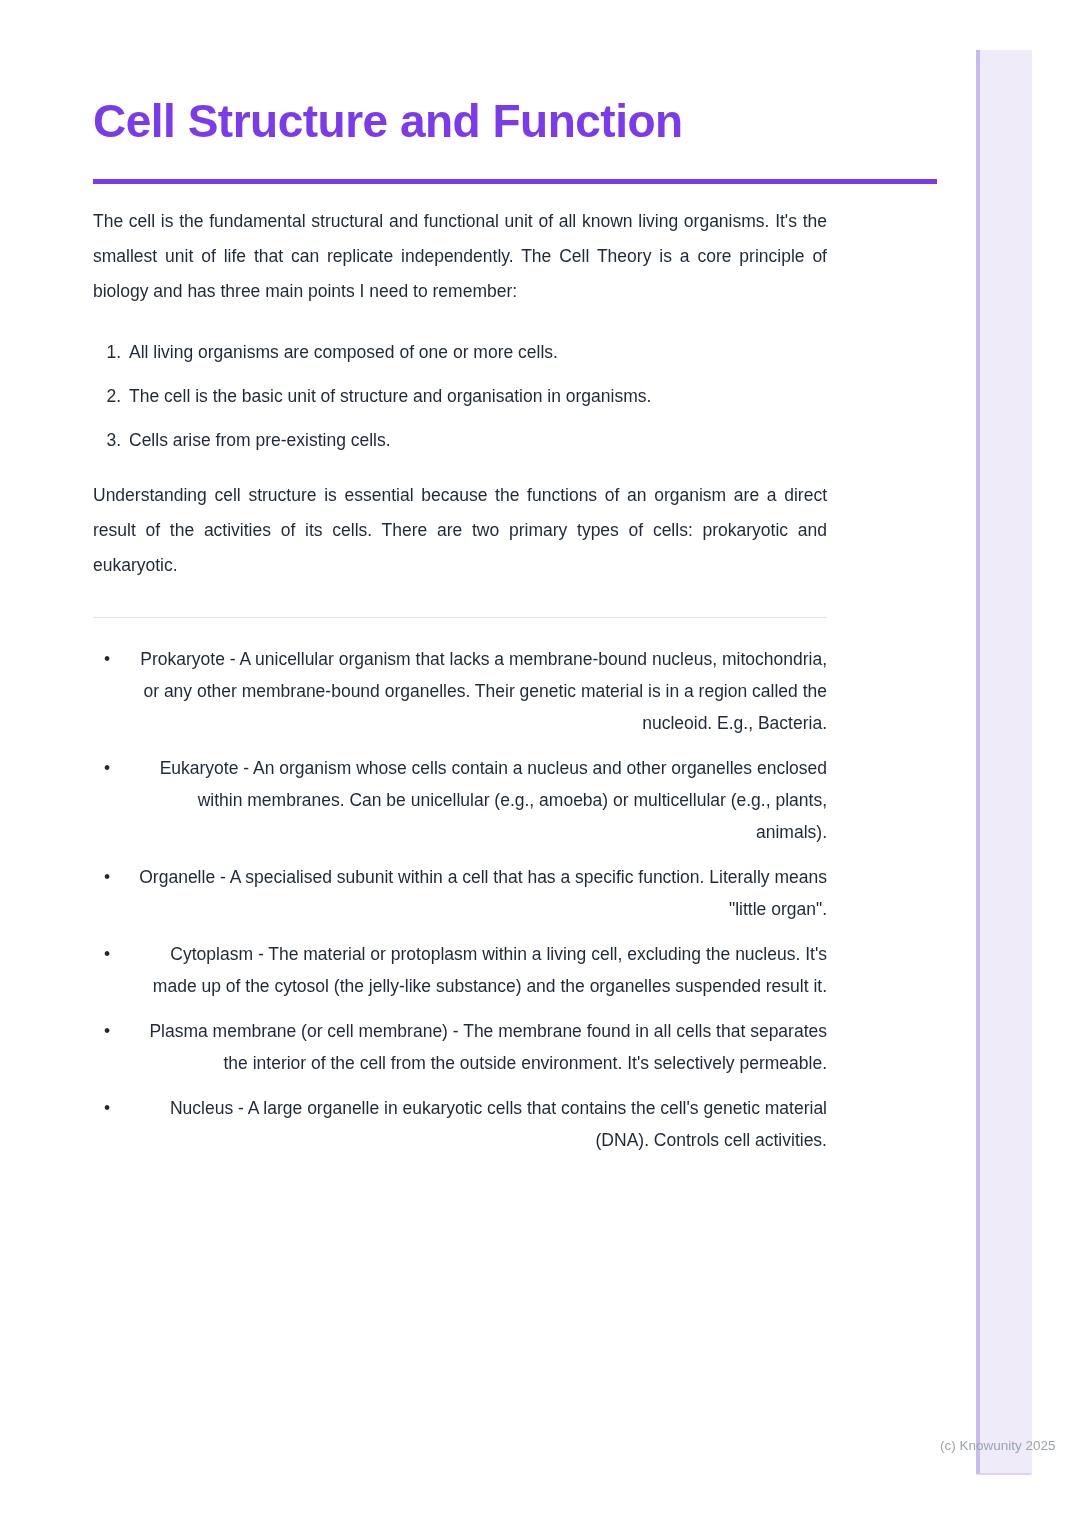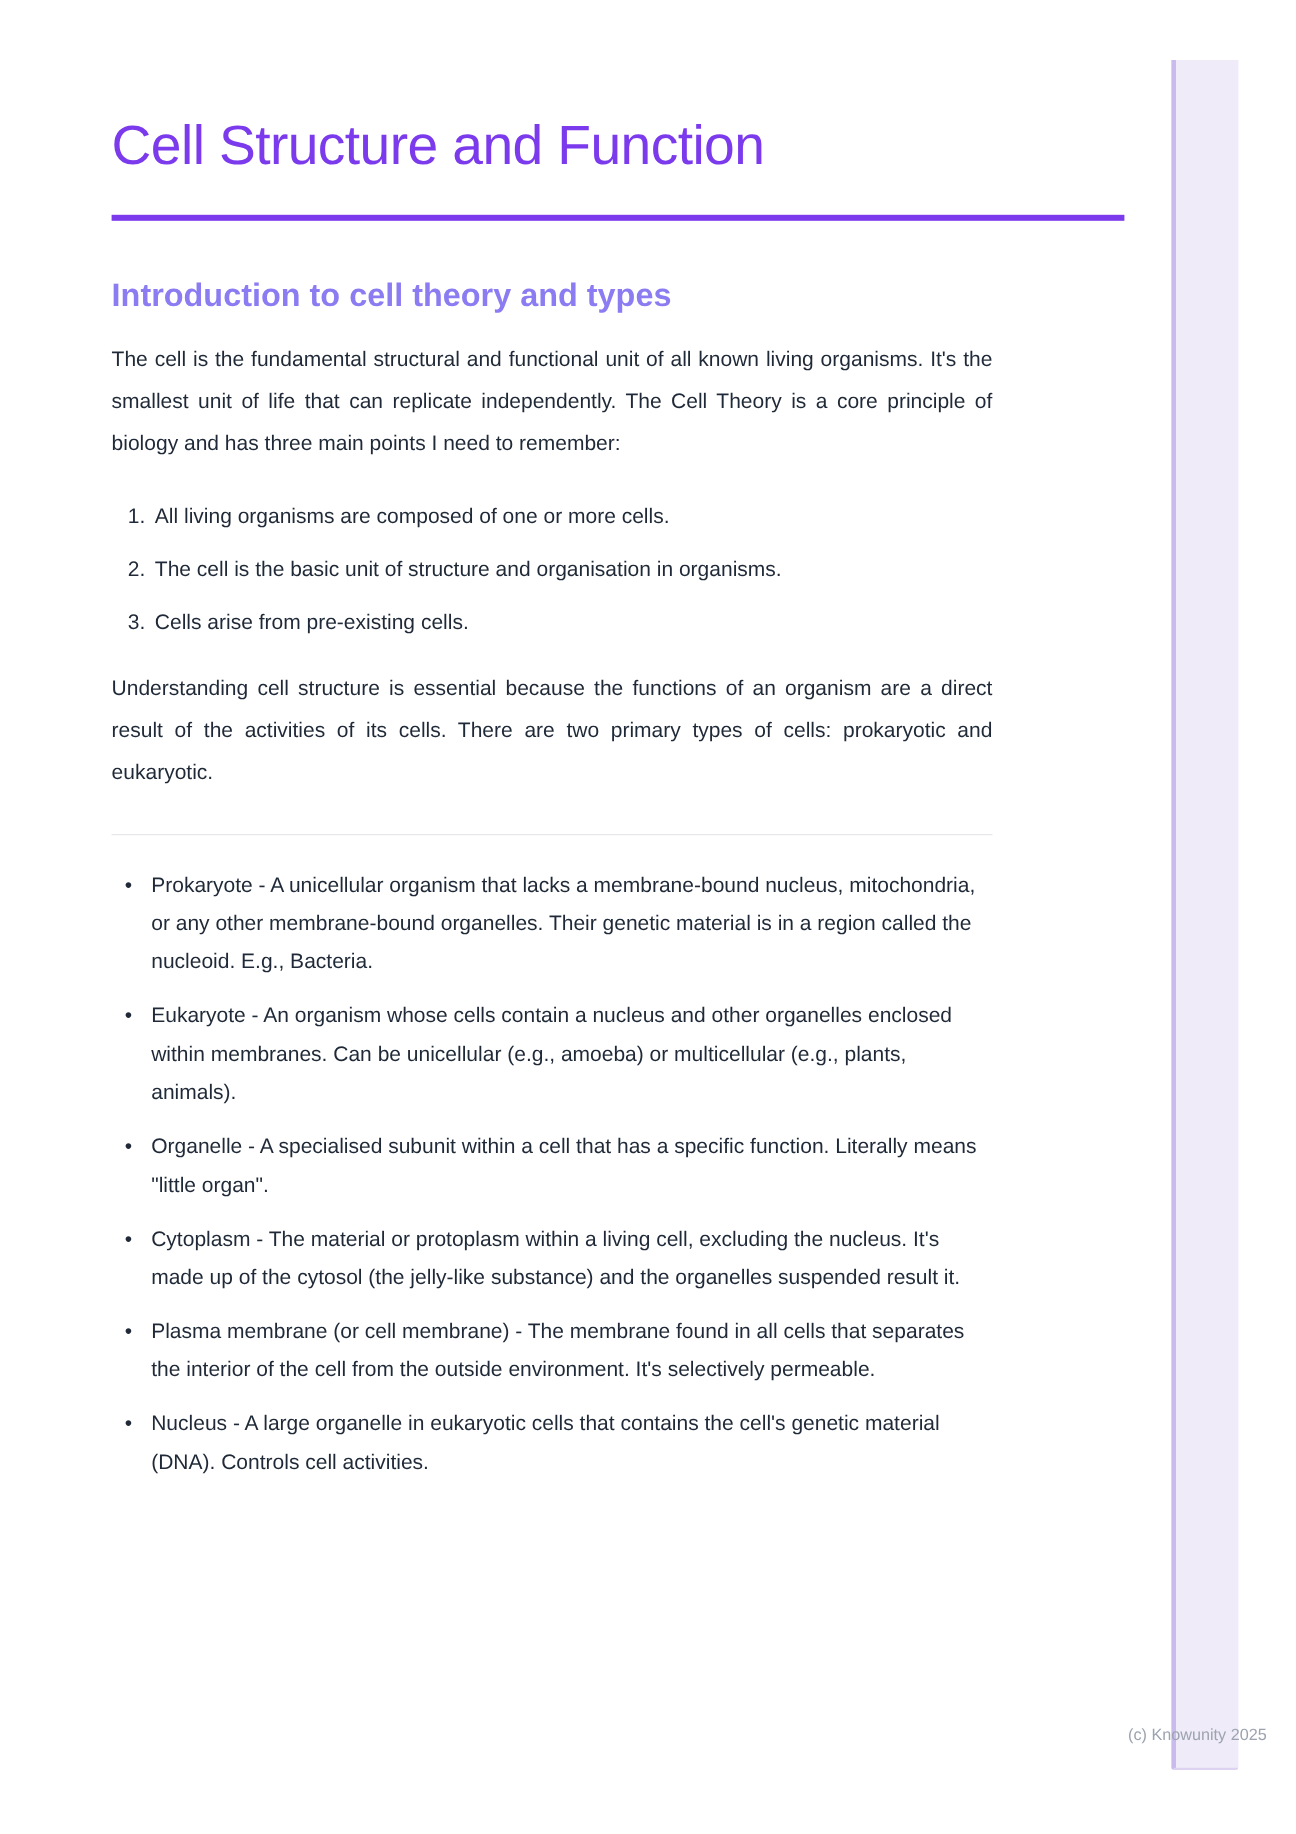--- a/index.html
+++ b/index.html
@@ -25,21 +25,21 @@
   }
   .content {
     position: absolute;
     left: 93px; top: 0;
     width: 844px;
   }
   h1.page-title {
     margin: 95px 0 0 0;
     font-size: 46px;
     line-height: 53px;
-    font-weight: 400;
+    font-weight: 700;
     letter-spacing: -0.5px;
     color: var(--accent);
   }
   .title-rule {
     margin-top: 31px;
     width: 844px;
     height: 5px;
     background: var(--accent);
   }
   h2.section-heading {
@@ -81,20 +81,21 @@
     padding: 0;
     list-style: none;
     font-size: 17.5px;
     color: var(--text);
   }
   ul.term-list li {
     position: relative;
     padding-left: 33px;
     line-height: 32px;
     margin-bottom: 13px;
+    text-align: right;
   }
   ul.term-list li::before {
     content: "\2022";
     position: absolute;
     left: 11px;
     top: 0;
     color: var(--text);
   }
   b { font-weight: 400; }
   .side-panel {
@@ -124,21 +125,20 @@
 </head>
 <body>
 
 <div class="content">
 
   <h1 class="page-title">Cell Structure and Function</h1>
 
   <div class="title-rule"></div>
 
   <section>
-    <h2 class="section-heading">Introduction to cell theory and types</h2>
     <p class="body-paragraph"><span>The cell is the fundamental structural and functional unit of all known living organisms. It's the smallest unit of life that can replicate independently. The </span><b>Cell Theory</b><span> is a core principle of biology and has three main points I need to remember:</span></p>
     <ol class="numbered-list">
         <li>All living organisms are composed of one or more cells.</li>
         <li>The cell is the basic unit of structure and organisation in organisms.</li>
         <li>Cells arise from pre-existing cells.</li>
       </ol>
     <p class="body-paragraph"><span>Understanding cell structure is essential because the functions of an organism are a direct result of the activities of its cells. There are two primary types of cells: </span><b>prokaryotic</b><span> and </span><b>eukaryotic</b><span>.</span></p>
   </section>
 
   <div class="section-divider"></div>

